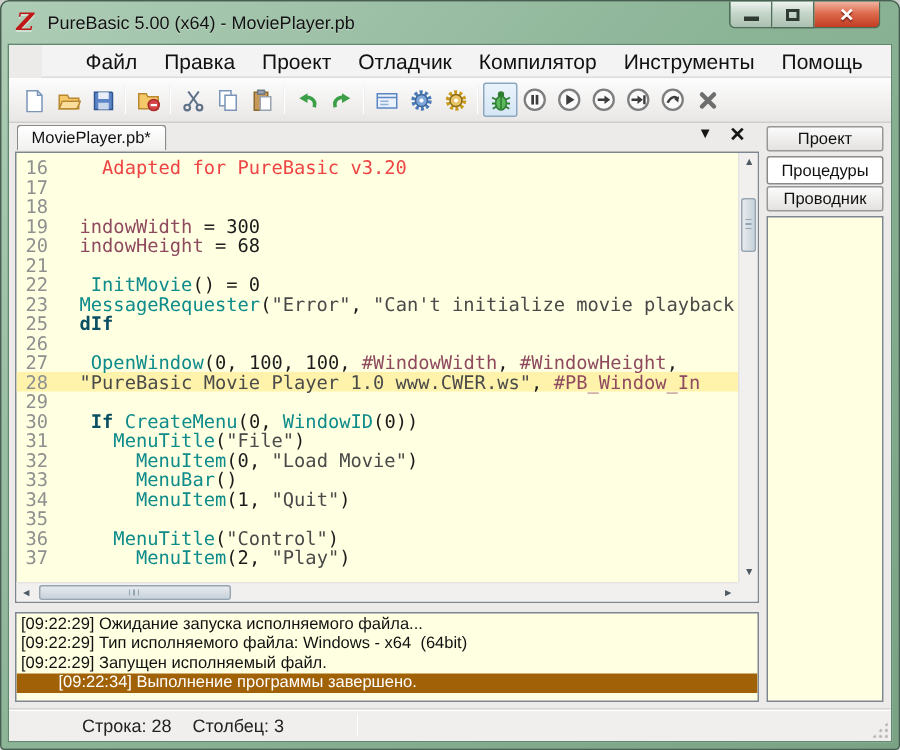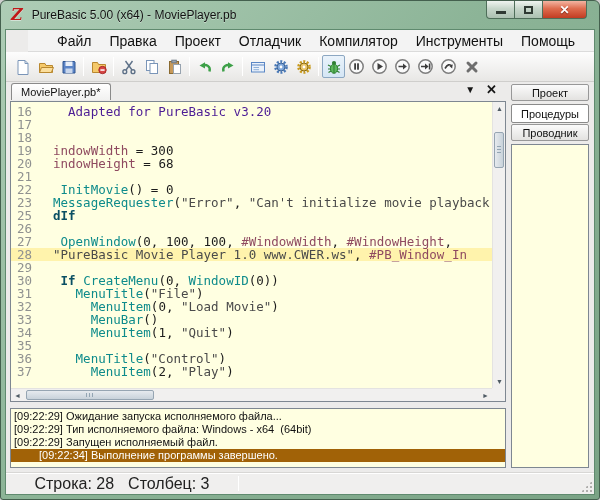--- a/index.html
+++ b/index.html
@@ -44,21 +44,21 @@
   .dd-icon{font-size:10px;color:#161616;line-height:10px;}
   .tclose-icon{font-size:13px;font-weight:bold;color:#161616;line-height:11px;}
   
   .editor{flex:1;min-height:0;position:relative;border:1px solid #7E8791;background:#FFFFE1;}
   .code-area{position:absolute;left:0;top:0;right:13px;bottom:13px;overflow:hidden;padding-top:3px;
              font-family:"DejaVu Sans Mono",monospace;font-size:12.5px;line-height:13px;}
   .code-line{display:flex;height:13px;white-space:pre;}
   .code-line.current{background:#FFF3AC;}
   .lno{width:31px;text-align:right;padding-right:10px;color:#8F9190;flex:none;}
   .ctext{white-space:pre;padding-left:11px;color:#1C1C1C;}
-  .tok-comment{color:#4c1d95;}
+  .tok-comment{color:#ef4444;}
   .tok-kw{color:#0A4F63;font-weight:bold;}
   .tok-func{color:#0E8B8B;}
   .tok-const{color:#8F4A60;}
   .tok-str{color:#4A4A4A;}
   .tok-num{color:#1C1C1C;}
   .tok-plain{color:#1C1C1C;}
   
   .vscroll{position:absolute;top:0;right:0;bottom:13px;width:13px;background:#F1F0EF;border-left:1px solid #E4E3E1;}
   .hscroll{position:absolute;left:0;right:13px;bottom:0;height:13px;background:#F1F0EF;border-top:1px solid #E4E3E1;}
   .sb-corner{position:absolute;right:0;bottom:0;width:13px;height:13px;background:#F1F0EF;}
@@ -80,21 +80,21 @@
   .log-line{white-space:pre;padding:0 3px;color:#111;}
   .log-line.selected{background:#a16207;color:#FFF;padding-left:28px;}
   
   .right-panel{width:88px;flex:none;display:flex;flex-direction:column;padding:2px 5px 4px 5px;}
   .side-tab{height:17px;flex:none;display:flex;align-items:center;justify-content:center;font-size:11px;color:#111;
             border:1px solid #989898;border-radius:2px;background:linear-gradient(#FBFBFB,#E3E2E0);margin-bottom:3px;}
   .side-tab.active{background:#FFFFFF;border-color:#8A8A8A;height:19px;margin-bottom:1px;}
   .side-list{flex:1;border:1px solid #7E8791;background:#FFFFE1;}
   
   .statusbar{height:22px;flex:none;background:#F0EFEE;border-top:1px solid #D8D7D5;box-shadow:inset 0 1px 0 #FFFFFF;
-             display:flex;align-items:center;font-size:16px;color:#222;position:relative;}
+             display:flex;align-items:center;font-size:12px;color:#222;position:relative;}
   .sb-sec1{width:232px;display:flex;justify-content:center;gap:14px;}
   .sb-div{width:1px;height:15px;background:#C9C8C6;border-right:1px solid #FFF;}
   .grip{position:absolute;right:2px;bottom:2px;width:11px;height:11px;
         background-image:radial-gradient(#AFAEAC 1px,rgba(0,0,0,0) 1.1px);background-size:4px 4px;
         clip-path:polygon(100% 0,100% 100%,0 100%);}
 </style>
 </head>
 <body>
 
 <div class="win">

